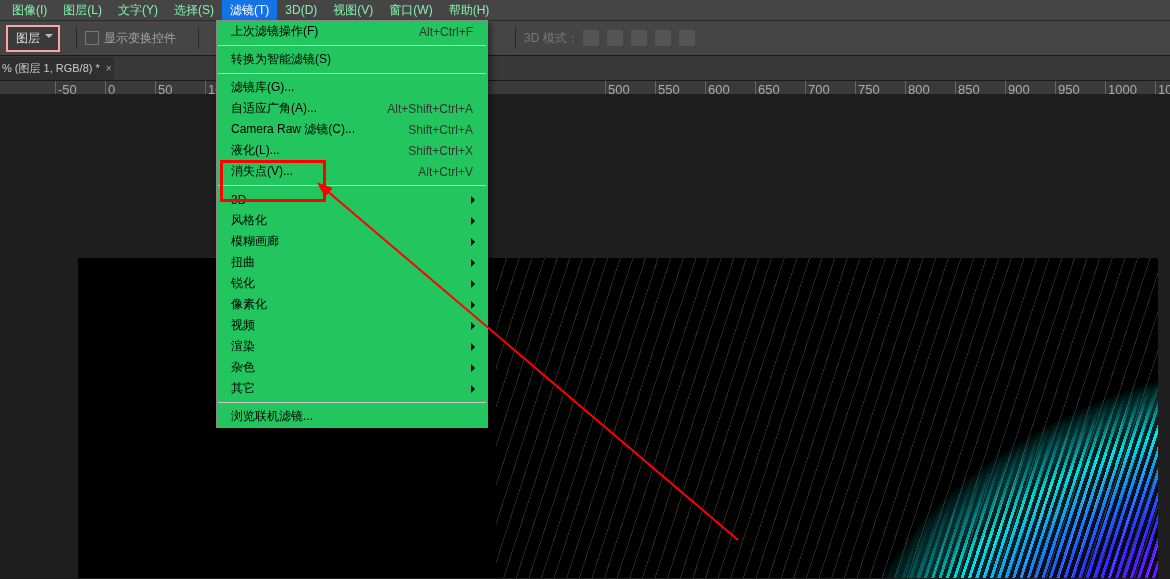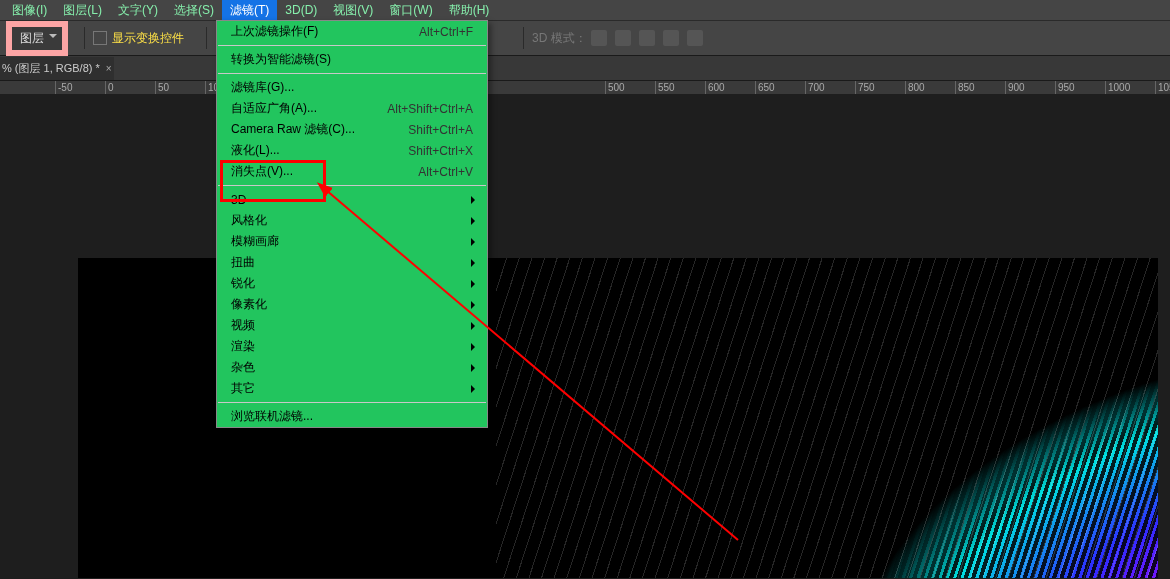--- a/index.html
+++ b/index.html
@@ -3,33 +3,33 @@
 <meta charset="utf-8">
 <style>
   html,body{margin:0;padding:0;background:#2a2a2a;font-family:"Microsoft YaHei","SimSun",sans-serif;font-size:12px;color:#ccc;overflow:hidden;}
   .app{width:1170px;height:579px;position:relative;background:#2a2a2a;}
   
   .menubar{height:20px;background:#454545;display:flex;align-items:center;padding:0 4px;font-size:12px;}
   .menubar .mitem{padding:2px 8px;color:#86efac;cursor:default;}
   .menubar .mitem.active{background:#1473e6;color:#fff;}
   
   .optbar{height:34px;background:#454545;display:flex;align-items:center;border-top:1px solid #2a2a2a;border-bottom:1px solid #1a1a1a;padding-left:6px;}
-  .optbar .dd{background:#3a3a3a;border:6px solid #fca5a5;padding:3px 18px 3px 8px;color:#ddd;position:relative;margin-right:8px;}
+  .optbar .dd{background:#3a3a3a;border:2px solid #fca5a5;padding:3px 18px 3px 8px;color:#ddd;position:relative;margin-right:8px;}
   .optbar .dd::after{content:"";position:absolute;right:5px;top:7px;border:4px solid transparent;border-top-color:#bbb;}
   .chk{width:12px;height:12px;border:1px solid #777;margin-right:5px;display:inline-block;vertical-align:middle;}
-  .optbar .lbl{color:#fde047;margin-right:14px;}
+  .optbar .lbl{color:#a3a3a3;margin-right:14px;}
   .sep{width:1px;height:22px;background:#2a2a2a;margin:0 8px;}
   .ticon{width:16px;height:16px;background:#555;margin:0 4px;border-radius:2px;}
   .gray{color:#777;}
   
   .tabstrip{height:24px;background:#383838;display:flex;align-items:flex-end;border-bottom:1px solid #1a1a1a;}
   .doctab{background:#2f2f2f;color:#ccc;padding:4px 2px;font-size:11px;display:flex;align-items:center;}
   .doctab .x{margin-left:6px;color:#aaa;font-size:10px;}
   
-  .ruler{height:16px;background:#3a3a3a;position:relative;color:#aaa;font-size:10px;overflow:hidden;}
+  .ruler{height:16px;background:#3a3a3a;position:relative;color:#aaa;font-size:13px;overflow:hidden;}
   .ruler .tick{position:absolute;top:0;height:16px;border-left:1px solid #666;}
   .ruler .tick span{position:absolute;top:1px;left:2px;}
   
   .canvas-area{position:absolute;left:0;top:94px;right:0;bottom:0;background:#1e1e1e;}
   .canvas-black{position:absolute;left:78px;top:164px;width:1080px;height:320px;background:#000;overflow:hidden;}
   .feather{position:absolute;left:418px;top:0;width:740px;height:320px;
     background:
       radial-gradient(ellipse 600px 400px at 120% 140%, #ff5a00 0%, #ff2a6d 20%, #b000ff 40%, #2d2dff 60%, #00e0e0 78%, transparent 90%),
       #000;
   }

